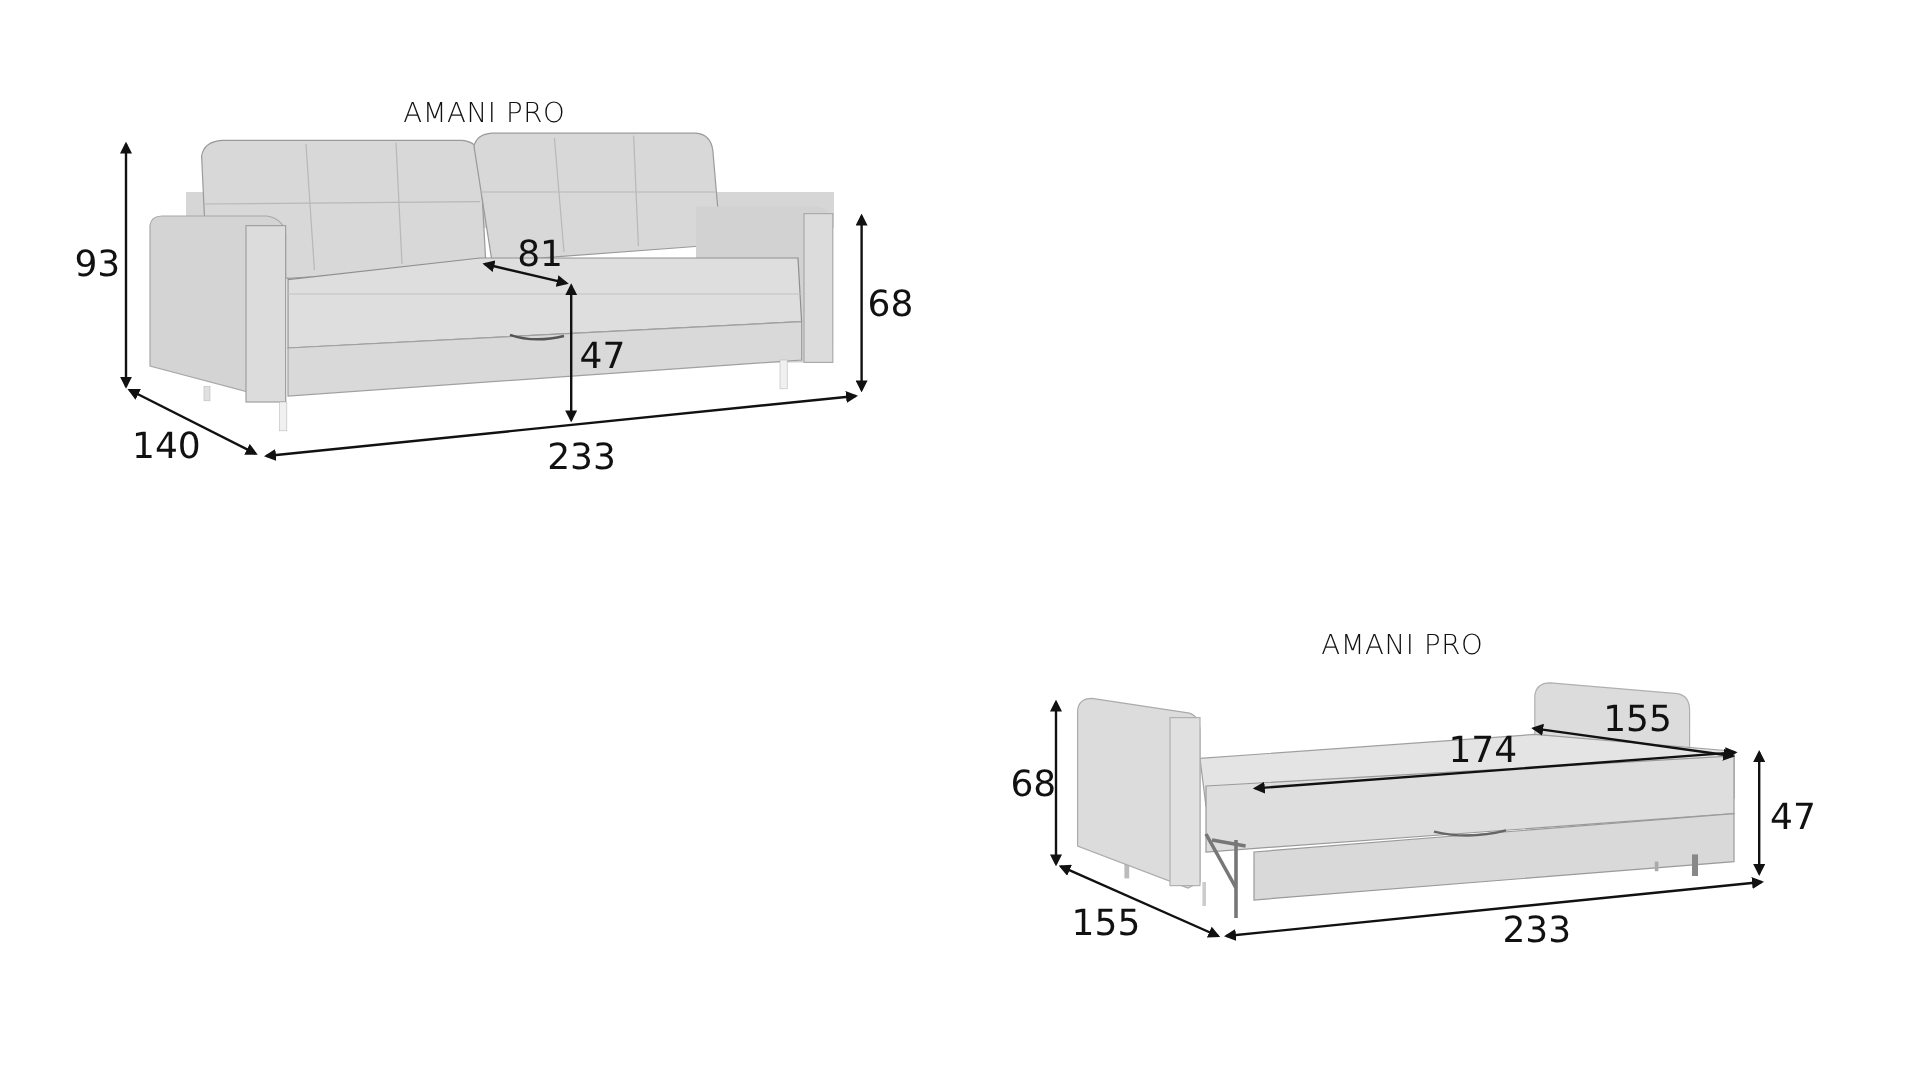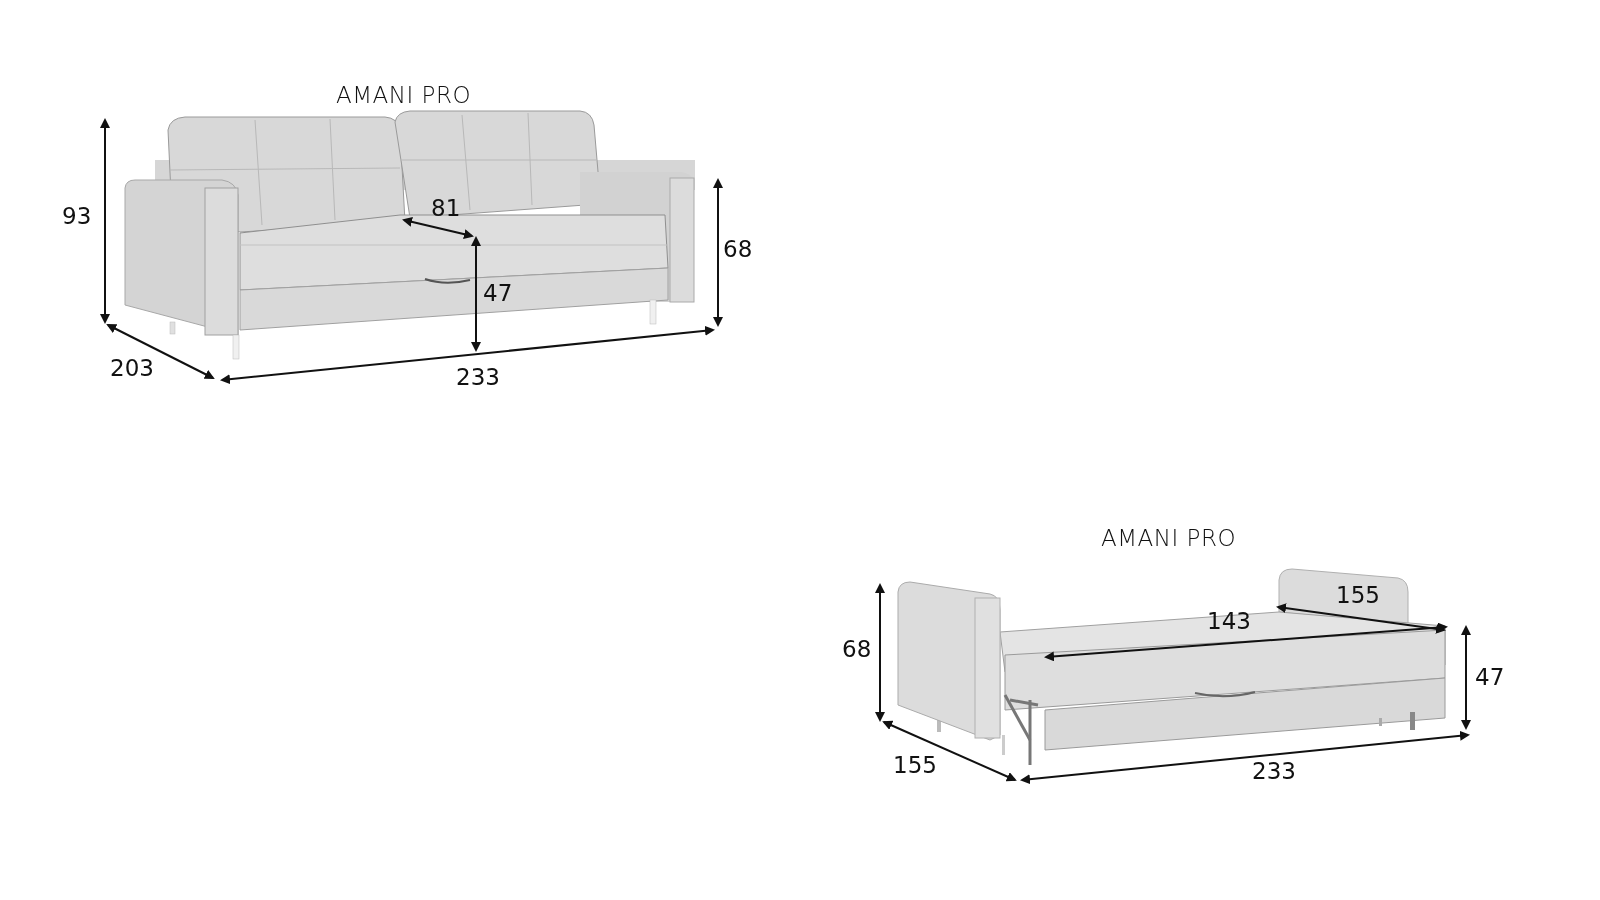--- a/index.html
+++ b/index.html
@@ -1,19 +1,19 @@
 <!DOCTYPE html>
 <html><head>
 <meta charset="utf-8">
 <style>
   html, body { margin: 0; padding: 0; background: #ffffff; }
   body { width: 1600px; height: 900px; position: relative; overflow: hidden;
          font-family: "DejaVu Sans", sans-serif; color: #111; }
   .title { position: absolute; font-size: 23px; letter-spacing: 0.5px; font-weight: 300; margin-top: 44px; }
-  .dim { position: absolute; font-size: 23px; color: #111; }
+  .dim { position: absolute; font-size: 30px; color: #111; }
   svg { position: absolute; left: 0; top: 0; }
 </style>
 </head>
 <body>
 
 <svg width="1600" height="900" viewBox="0 0 1600 900">
   <defs>
     <marker id="ah" markerWidth="10" markerHeight="10" refX="8" refY="5" orient="auto-start-reverse" markerUnits="userSpaceOnUse">
       <path d="M0,0 L10,5 L0,10 Z" fill="#111"></path>
     </marker>
@@ -93,24 +93,24 @@
     <line x1="1466" y1="627" x2="1466" y2="728" marker-start="url(#ah)" marker-end="url(#ah)"></line>
     <line x1="1046" y1="657" x2="1446" y2="627" marker-start="url(#ah)" marker-end="url(#ah)"></line>
     <line x1="1278" y1="607" x2="1444" y2="630" marker-start="url(#ah)" marker-end="url(#ah)"></line>
   </g>
 </svg>
 
 <div class="title" style="left:336px; top:38px;">AMANI PRO</div>
 <div class="title" style="left:1101px; top:481px;">AMANI PRO</div>
 
 <div class="dim" style="left:62px; top:203px;">93</div>
-<div class="dim" style="left:110px; top:355px;">203</div>
+<div class="dim" style="left:110px; top:355px;">140</div>
 <div class="dim" style="left:456px; top:364px;">233</div>
 <div class="dim" style="left:431px; top:195px;">81</div>
 <div class="dim" style="left:483px; top:280px;">47</div>
 <div class="dim" style="left:723px; top:236px;">68</div>
 
 <div class="dim" style="left:842px; top:636px;">68</div>
 <div class="dim" style="left:893px; top:752px;">155</div>
 <div class="dim" style="left:1252px; top:758px;">233</div>
-<div class="dim" style="left:1207px; top:608px;">143</div>
+<div class="dim" style="left:1207px; top:608px;">174</div>
 <div class="dim" style="left:1336px; top:582px;">155</div>
 <div class="dim" style="left:1475px; top:664px;">47</div>
 
 </body></html>

